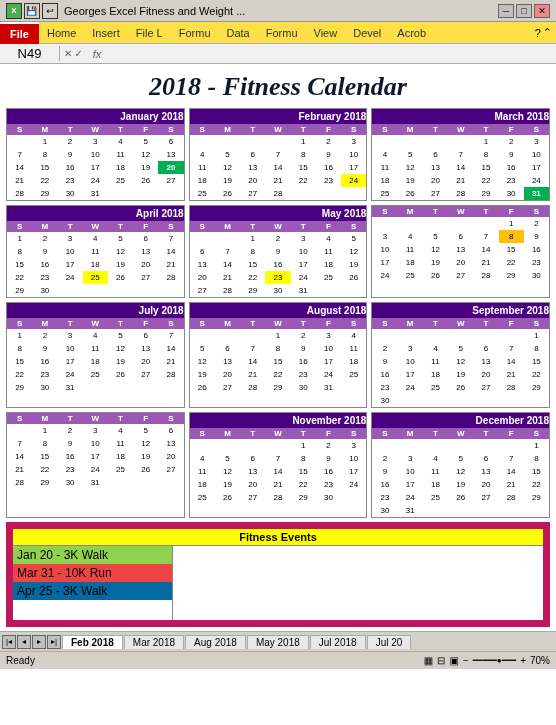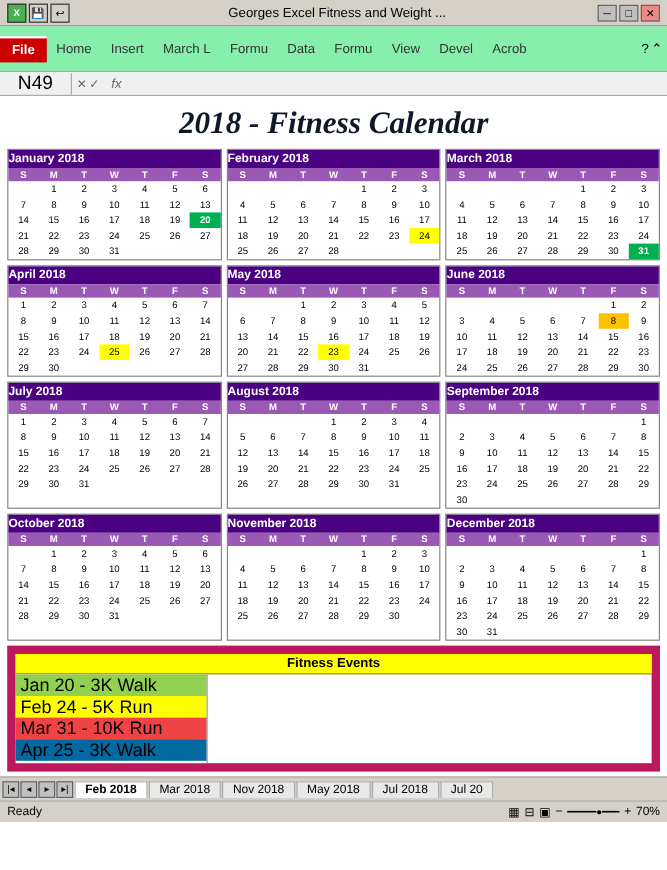--- a/index.html
+++ b/index.html
@@ -17,28 +17,28 @@
       background: #d4d0c8;
       height: 22px;
       display: flex;
       align-items: center;
       padding: 0 6px;
       font-size: 11px;
       border-bottom: 1px solid #999;
     }
     .title-bar-icons { display: flex; gap: 2px; margin-right: 6px; }
     .title-icon { width: 16px; height: 16px; background: #4caf50; border: 1px solid #333; font-size: 9px; display: flex; align-items: center; justify-content: center; }
-    .title-text { flex: 1; text-align: center; font-size: 11px; }
+    .title-text { flex: 1; text-align: left; font-size: 11px; }
     .title-btns { display: flex; gap: 2px; }
     .title-btn { width: 16px; height: 14px; background: #c0c0c0; border: 1px solid #666; font-size: 9px; display: flex; align-items: center; justify-content: center; cursor: pointer; }
 
     
     .ribbon {
-      background: #86efac;
-      height: 38px;
+      background: #fde047;
+      height: 22px;
       display: flex;
       align-items: center;
       border-bottom: 1px solid #aaa;
     }
     .ribbon-tab {
       padding: 2px 8px;
       font-size: 11px;
       cursor: pointer;
       height: 22px;
       display: flex;
@@ -52,21 +52,21 @@
       display: flex;
       align-items: center;
       height: 20px;
       border-bottom: 1px solid #aaa;
       background: #f0f0f0;
     }
     .cell-ref {
       width: 60px;
       border-right: 1px solid #aaa;
       padding: 0 4px;
-      font-size: 16px;
+      font-size: 13px;
       text-align: center;
     }
     .fx-label { padding: 0 6px; font-size: 11px; color: #666; font-style: italic; }
     .formula-content { flex: 1; font-size: 11px; padding: 0 4px; }
 
     
     .main-area {
       background: #fff;
       padding: 4px 6px;
       overflow: hidden;
@@ -91,21 +91,21 @@
       margin-bottom: 4px;
     }
 
     .month-cal {
       border: 1px solid #888;
     }
 
     .month-header {
       background: #4b0082;
       color: white;
-      text-align: left;
+      text-align: right;
       font-size: 10px;
       font-weight: bold;
       padding: 2px 0;
     }
 
     .day-headers {
       display: grid;
       grid-template-columns: repeat(7, 1fr);
       background: #9b59b6;
     }
@@ -147,21 +147,21 @@
     .events-body {
       display: flex;
       gap: 0;
       height: 74px;
     }
     .events-left {
       width: 160px;
       border-right: 1px solid #888;
     }
     .event-item {
-      font-size: 15px;
+      font-size: 12px;
       padding: 1px 4px;
       height: 18px;
       display: flex;
       align-items: center;
     }
     .events-right { flex: 1; }
     .sheet-tab {
       padding: 1px 8px;
       font-size: 10px;
       background: #e8e8e8;
@@ -211,21 +211,21 @@
     <div class="title-btn">─</div>
     <div class="title-btn">□</div>
     <div class="title-btn" style="background:#e88;">✕</div>
   </div>
 </div>
 
 <div class="ribbon">
   <div class="ribbon-tab active" style="background:#c00;color:white;padding:2px 10px;">File</div>
   <div class="ribbon-tab">Home</div>
   <div class="ribbon-tab">Insert</div>
-  <div class="ribbon-tab">March L</div>
+  <div class="ribbon-tab">File L</div>
   <div class="ribbon-tab">Formu</div>
   <div class="ribbon-tab">Data</div>
   <div class="ribbon-tab">Formu</div>
   <div class="ribbon-tab">View</div>
   <div class="ribbon-tab">Devel</div>
   <div class="ribbon-tab">Acrob</div>
   <div style="margin-left:auto;display:flex;align-items:center;gap:2px;padding-right:4px;">
     <div style="font-size:11px;cursor:pointer;">?</div>
     <div style="font-size:11px;cursor:pointer;">⌃</div>
   </div>
@@ -485,21 +485,20 @@
           <div class="day-cell">27</div>
           <div class="day-cell">28</div>
           <div class="day-cell">29</div>
           <div class="day-cell">30</div>
           <div class="day-cell">31</div>
           <div class="day-cell"></div>
           <div class="day-cell"></div>
         </div>
       </div>
       <div class="month-cal">
-        <div class="month-header">June 2018</div>
         <div class="day-headers">
           <div class="day-hdr">S</div>
           <div class="day-hdr">M</div>
           <div class="day-hdr">T</div>
           <div class="day-hdr">W</div>
           <div class="day-hdr">T</div>
           <div class="day-hdr">F</div>
           <div class="day-hdr">S</div>
         </div>
         <div class="day-grid">
@@ -688,21 +687,20 @@
           <div class="day-cell">30</div>
           <div class="day-cell"></div>
           <div class="day-cell"></div>
           <div class="day-cell"></div>
           <div class="day-cell"></div>
           <div class="day-cell"></div>
           <div class="day-cell"></div>
         </div>
       </div>
       <div class="month-cal">
-        <div class="month-header">October 2018</div>
         <div class="day-headers">
           <div class="day-hdr">S</div>
           <div class="day-hdr">M</div>
           <div class="day-hdr">T</div>
           <div class="day-hdr">W</div>
           <div class="day-hdr">T</div>
           <div class="day-hdr">F</div>
           <div class="day-hdr">S</div>
         </div>
         <div class="day-grid">
@@ -848,38 +846,37 @@
           <div class="day-cell"></div>
         </div>
       </div>
     </div>
 
   <div class="events-section">
     <div class="events-header">Fitness Events</div>
     <div class="events-body">
       <div class="events-left" id="events-list">
           <div class="event-item" style="background: rgb(146, 208, 80);">Jan 20 - 3K Walk</div>
-          <div class="event-item" style="background: rgb(255, 255, 0);">Feb 24 - 5K Run</div>
           <div class="event-item" style="background: #ef4444;">Mar 31 - 10K Run</div>
           <div class="event-item" style="background: #0369a1;">Apr 25 - 3K Walk</div>
         </div>
       <div class="events-right"></div>
     </div>
   </div>
 </div>
 
 <div style="display:flex;align-items:center;height:20px;background:#d4d0c8;border-top:1px solid #aaa;padding:0 2px;gap:1px;">
   <div class="tab-scroll-btn">|◂</div>
   <div class="tab-scroll-btn">◂</div>
   <div class="tab-scroll-btn">▸</div>
   <div class="tab-scroll-btn">▸|</div>
   <div id="sheet-tabs-container" style="display:flex;gap:1px;overflow:hidden;">
       <div class="sheet-tab active">Feb 2018</div>
       <div class="sheet-tab">Mar 2018</div>
-      <div class="sheet-tab">Nov 2018</div>
+      <div class="sheet-tab">Aug 2018</div>
       <div class="sheet-tab">May 2018</div>
       <div class="sheet-tab">Jul 2018</div>
       <div class="sheet-tab">Jul 20</div>
     </div>
 </div>
 
 <div class="status-bar">
   <div class="status-left">Ready</div>
   <div class="status-right">
     <span style="cursor:pointer;">▦</span>

